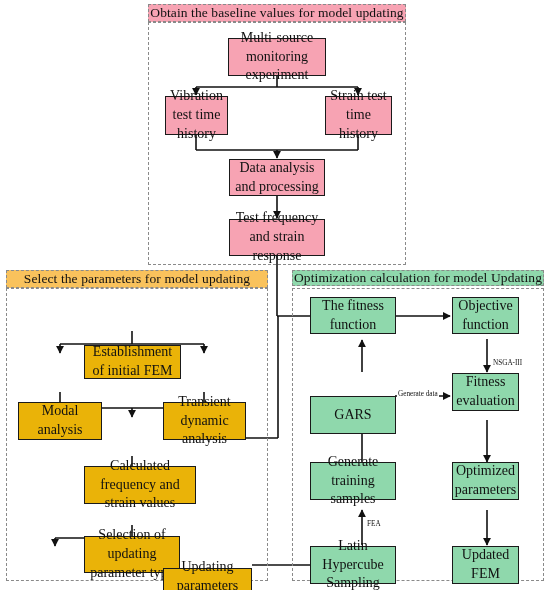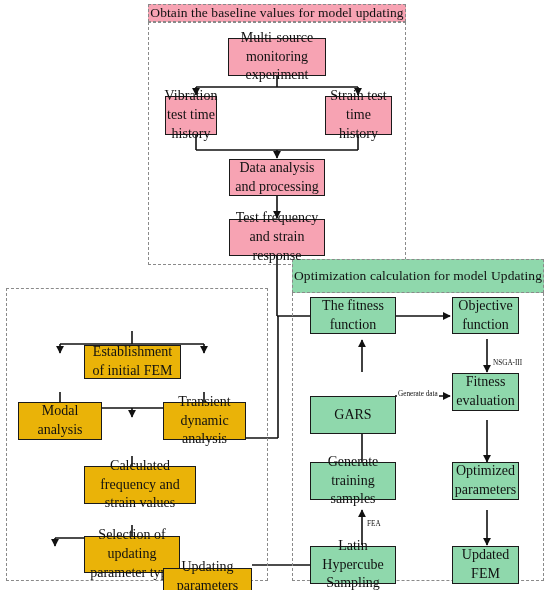--- a/index.html
+++ b/index.html
@@ -126,27 +126,28 @@
       <path d="M487,420 L487,462" marker-end="url(#arrow)"></path>
 
       <path d="M487,510 L487,545" marker-end="url(#arrow)"></path>
     </g>
   </svg>
 
   <div class="group" style="left:148px;top:22px;width:258px;height:243px;"></div>
   <div class="group-title t-pink" style="left:148px;top:4px;width:258px;height:18px;">Obtain the baseline values for model updating</div>
 
   <div class="group" style="left:6px;top:288px;width:262px;height:293px;"></div>
+  <div class="group-title t-orange" style="left:6px;top:270px;width:262px;height:18px;">Select the parameters for model updating</div>
 
   <div class="group" style="left:292px;top:288px;width:252px;height:293px;"></div>
-  <div class="group-title t-green" style="left:292px;top:259px;width:252px;height:34px;">Optimization calculation for model Updating</div>
+  <div class="group-title t-green" style="left:292px;top:270px;width:252px;height:16px;">Optimization calculation for model Updating</div>
 
   <div class="node n-pink" style="left:228px;top:38px;width:98px;height:38px;">Multi-source monitoring experiment</div>
 
-  <div class="node n-pink" style="left:165px;top:96px;width:52px;height:39px;">Vibration test time history</div>
+  <div class="node n-pink" style="left:165px;top:96px;width:63px;height:39px;">Vibration test time history</div>
 
   <div class="node n-pink" style="left:325px;top:96px;width:67px;height:39px;">Strain test time history</div>
 
   <div class="node n-pink" style="left:229px;top:159px;width:96px;height:37px;">Data analysis and processing</div>
 
   <div class="node n-pink" style="left:229px;top:219px;width:96px;height:37px;">Test frequency and strain response</div>
 
   <div class="node n-orange" style="left:84px;top:297px;width:97px;height:34px;">Establishment of initial FEM</div>
 
   <div class="node n-orange" style="left:18px;top:354px;width:84px;height:38px;">Modal analysis</div>

